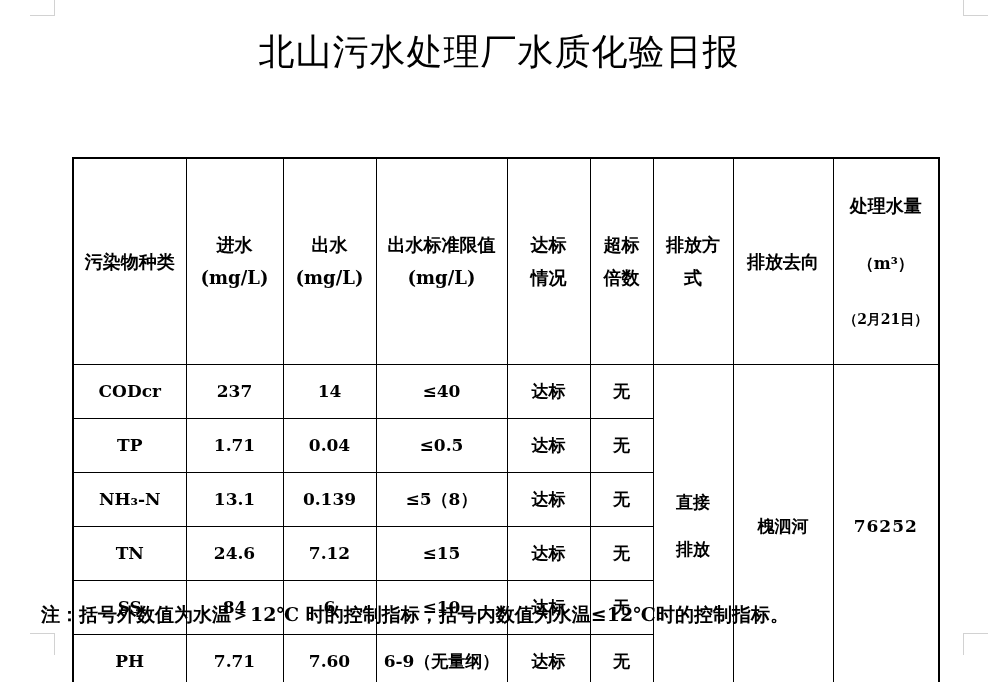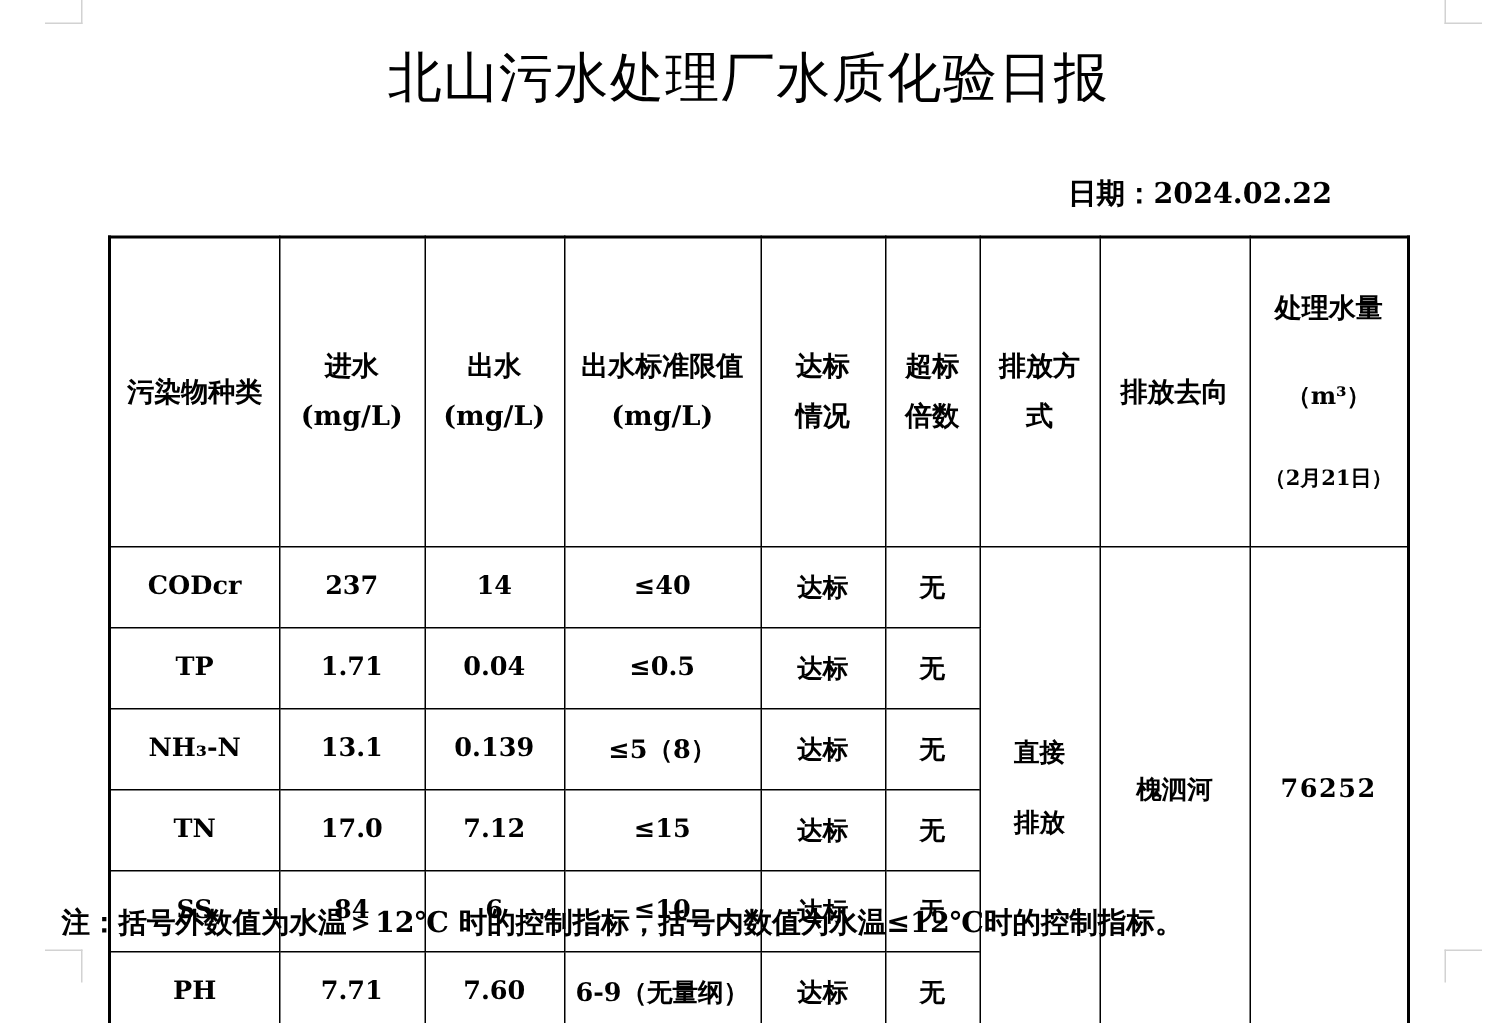--- a/index.html
+++ b/index.html
@@ -77,21 +77,20 @@
 <body>
 
 <div class="crop tl"></div>
 <div class="crop tr"></div>
 <div class="crop bl"></div>
 <div class="crop br"></div>
 
 <div class="doc-title">北山污水处理厂水质化验日报</div>
 
 <div class="meta-line">
-  <span class="report-date">日期：2024.02.22</span>
 </div>
 
 <table class="report">
   <colgroup>
     <col style="width:113px">
       <col style="width:97px">
       <col style="width:93px">
     <col style="width:131px">
       <col style="width:83px">
       <col style="width:63px">
@@ -145,21 +144,21 @@
   <tr class="data-row">
     <td>NH₃-N</td>
     <td>13.1</td>
     <td>0.139</td>
     <td class="standard-cell">≤5（8）</td>
     <td class="compliance-cell">达标</td>
     <td class="exceed-cell">无</td>
   </tr>
   <tr class="data-row">
     <td>TN</td>
-    <td>17.0</td>
+    <td>24.6</td>
     <td>7.12</td>
     <td class="standard-cell">≤15</td>
     <td class="compliance-cell">达标</td>
     <td class="exceed-cell">无</td>
   </tr>
   <tr class="data-row">
     <td>SS</td>
     <td>84</td>
     <td>6</td>
     <td class="standard-cell">≤10</td>

